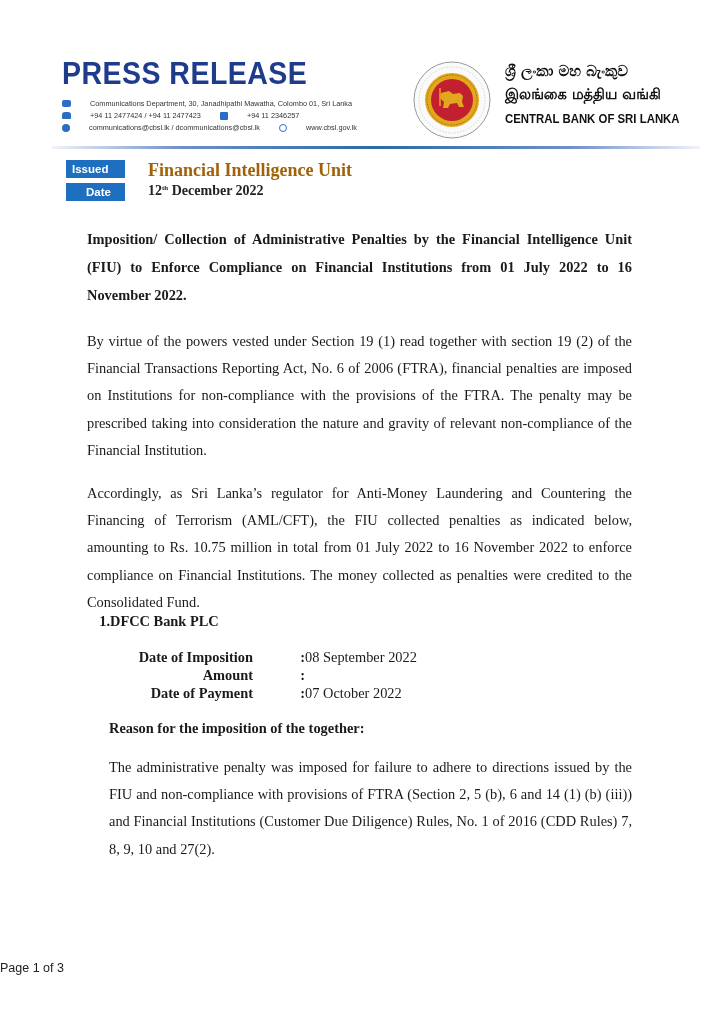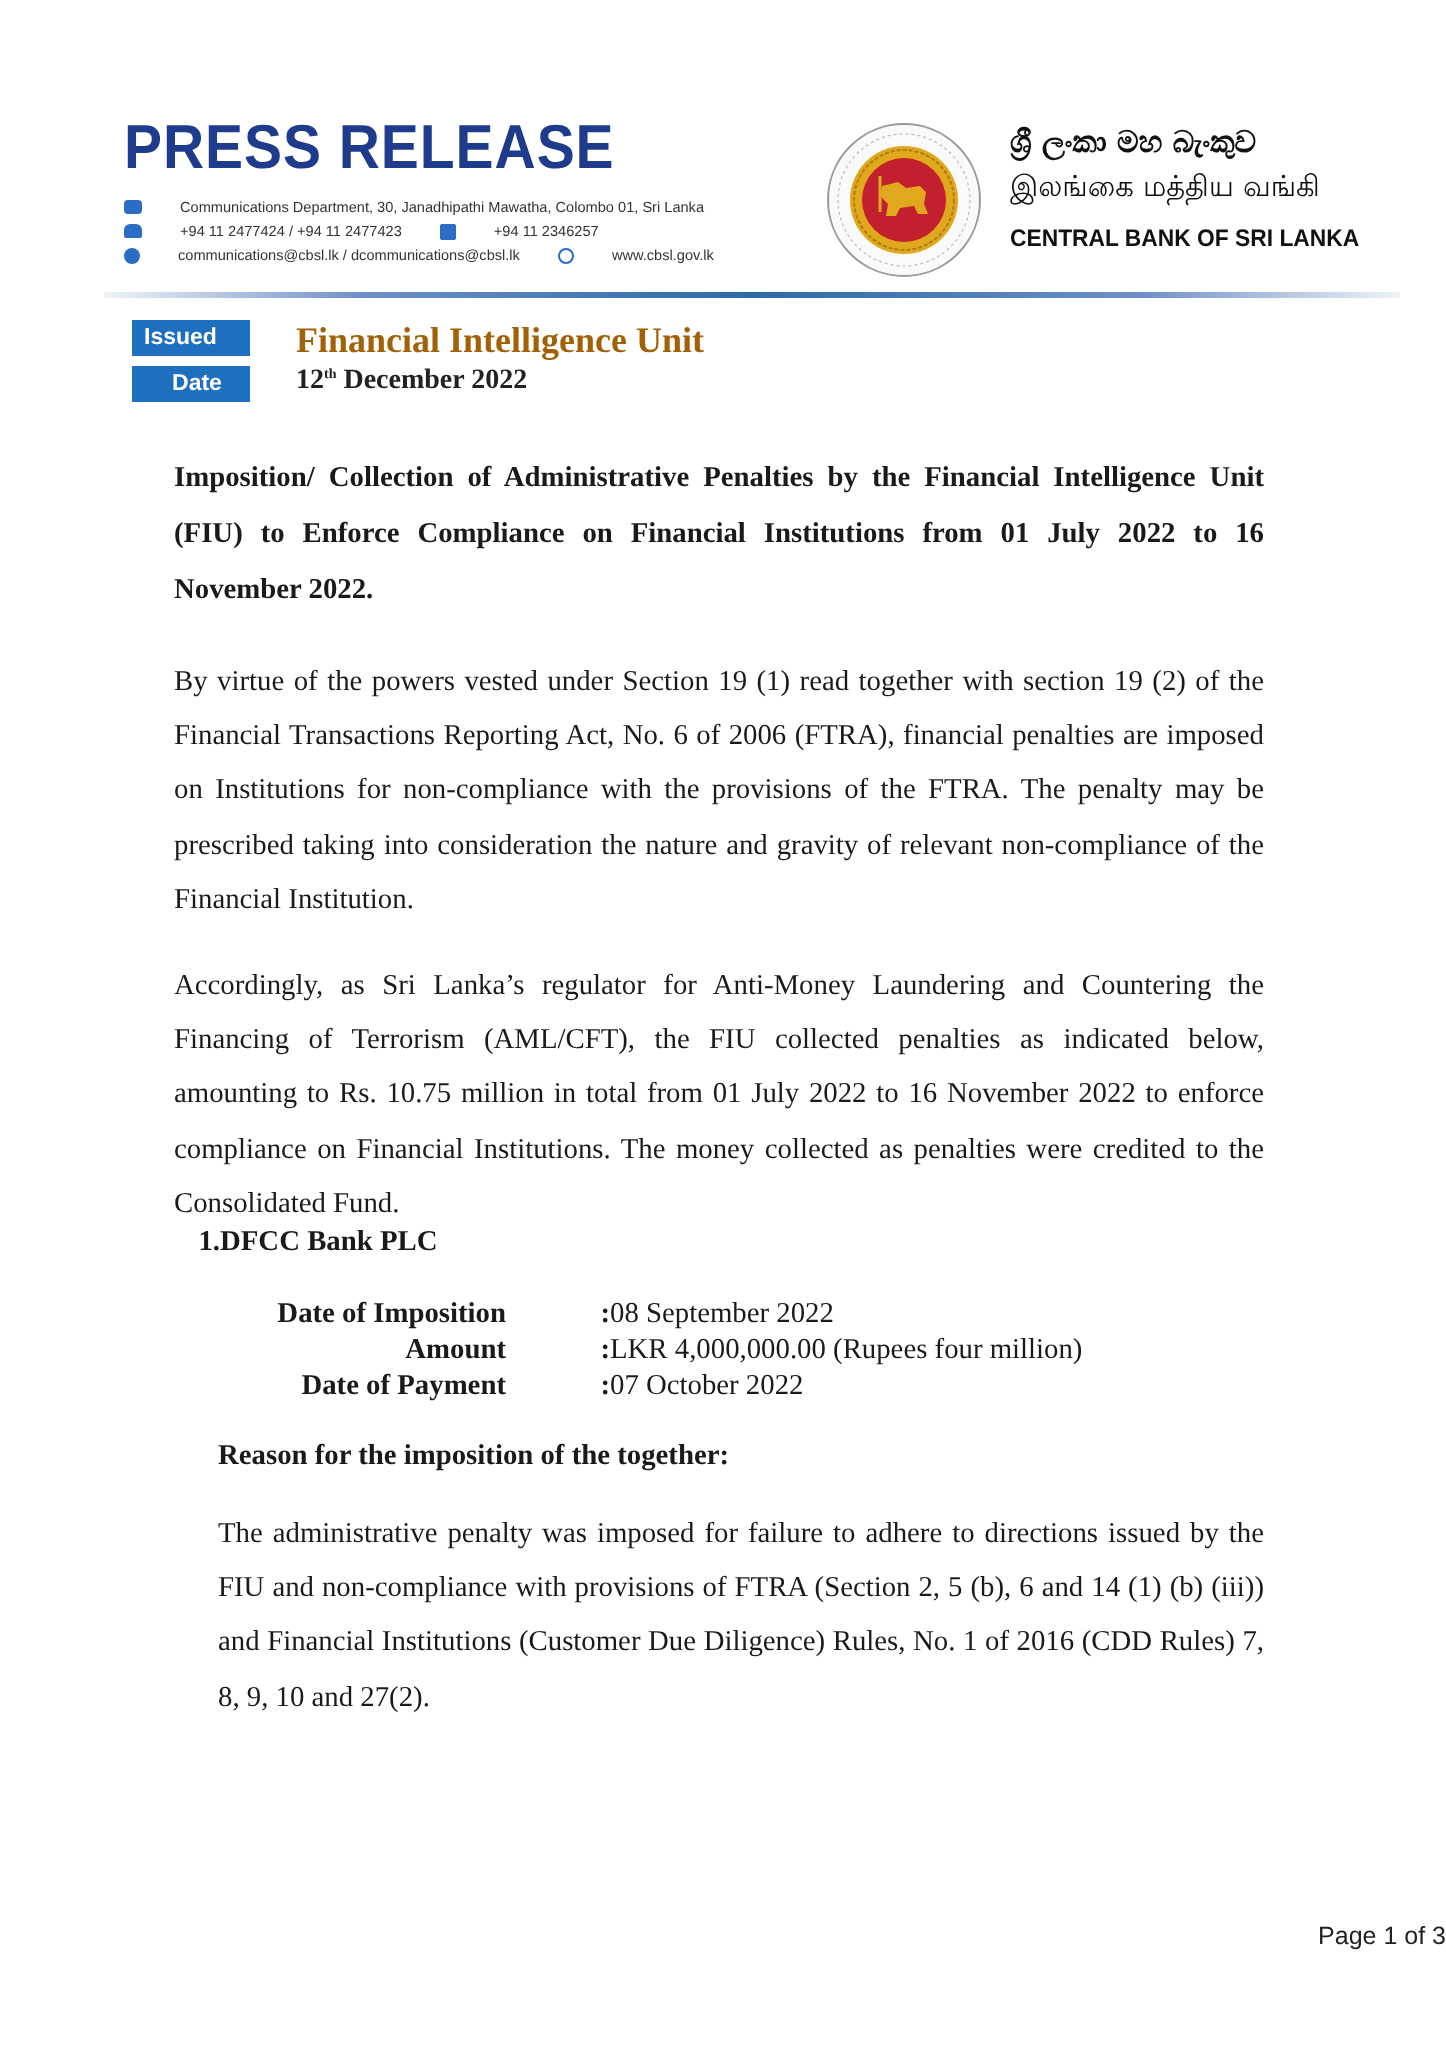--- a/index.html
+++ b/index.html
@@ -19,21 +19,21 @@
     }
     .ci { display: inline-block; width: 9px; height: 7px; border-radius: 2px; background: #2b6cc4; }
     .ci.round { border-radius: 50%; width: 8px; height: 8px; }
     .ci.globe { border-radius: 50%; width: 8px; height: 8px; background: #fff; border: 1.5px solid #2b6cc4; box-sizing: border-box; }
     .ci.phone { width: 9px; height: 7px; border-radius: 3px 3px 1px 1px; }
     .ci.fax { width: 8px; height: 8px; border-radius: 1px; }
 
     
     .emblem { left: 412px; top: 60px; width: 80px; height: 80px; }
     .cb-sinhala { left: 505px; top: 62px; font-family: "DejaVu Sans", sans-serif; font-weight: bold; font-size: 15px; color: #111; white-space: nowrap; }
-    .cb-tamil { left: 505px; top: 86px; font-family: "DejaVu Sans", sans-serif; font-weight: normal; font-size: 14.5px; color: #111; white-space: nowrap; }
+    .cb-tamil { left: 505px; top: 86px; font-family: "DejaVu Sans", sans-serif; font-weight: bold; font-size: 14.5px; color: #111; white-space: nowrap; }
     .cb-english { left: 505px; top: 112px; font-family: "Liberation Sans", sans-serif; font-weight: bold; font-size: 12px; color: #111; white-space: nowrap; transform: scaleX(0.95); transform-origin: left; }
 
     .header-rule {
       left: 52px; top: 146px; width: 648px; height: 3px;
       background: linear-gradient(90deg, rgba(180,195,225,0.2) 0%, #6e8fc8 20%, #2a6aa8 50%, #6e8fc8 80%, rgba(180,195,225,0.2) 100%);
     }
 
     
     .meta-tag {
       left: 66px; width: 59px; height: 18px; background: #1f6fc0; color: #fff;
@@ -56,21 +56,21 @@
 
     .details { left: 109px; top: 648px; line-height: 18px; }
     .detail-row { display: flex; }
     .detail-label { width: 144px; font-weight: bold; }
     .detail-colon { width: 52px; font-weight: bold; }
     .detail-value { }
 
     .reason-heading { left: 109px; top: 720px; font-weight: bold; }
     .reason-text { left: 109px; top: 754px; width: 523px; line-height: 27.2px; text-align: justify; }
 
-    .footer { left: 0; width: 723px; top: 961px; text-align: right; font-family: "Liberation Sans", sans-serif; font-size: 12.5px; color: #222; }
+    .footer { left: 0; width: 723px; top: 961px; text-align: left; font-family: "Liberation Sans", sans-serif; font-size: 12.5px; color: #222; }
   </style>
 </head>
 <body>
 
 <div class="abs press-title">PRESS RELEASE</div>
 
 <div class="abs contact-line" style="top:98px;">
   <span class="ci"></span>
   <span>Communications Department, 30, Janadhipathi Mawatha, Colombo 01, Sri Lanka</span>
 </div>
@@ -117,21 +117,20 @@
 
 <div class="abs doc details">
   <div class="detail-row">
     <span class="detail-label">Date of Imposition</span>
     <span class="detail-colon">:</span>
     <span class="detail-value">08 September 2022</span>
   </div>
   <div class="detail-row">
     <span class="detail-label">Amount</span>
     <span class="detail-colon">:</span>
-    <span class="detail-value">LKR 4,000,000.00 (Rupees four million)</span>
   </div>
   <div class="detail-row">
     <span class="detail-label">Date of Payment</span>
     <span class="detail-colon">:</span>
     <span class="detail-value">07 October 2022</span>
   </div>
 </div>
 
 <div class="abs doc reason-heading">Reason for the imposition of the together:</div>
 <div class="abs doc reason-text">The administrative penalty was imposed for failure to adhere to directions issued by the FIU and non-compliance with provisions of FTRA (Section 2, 5 (b), 6 and 14 (1) (b) (iii)) and Financial Institutions (Customer Due Diligence) Rules, No. 1 of 2016 (CDD Rules) 7, 8, 9, 10 and 27(2).</div>

